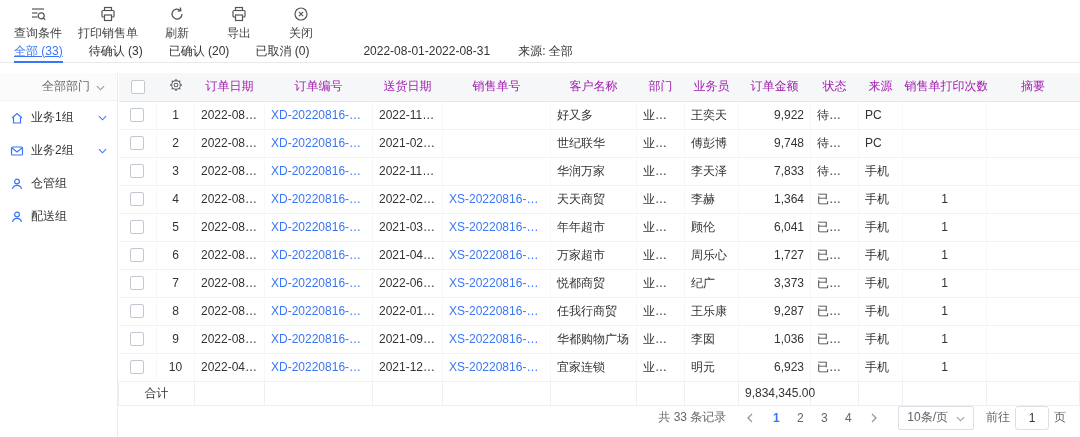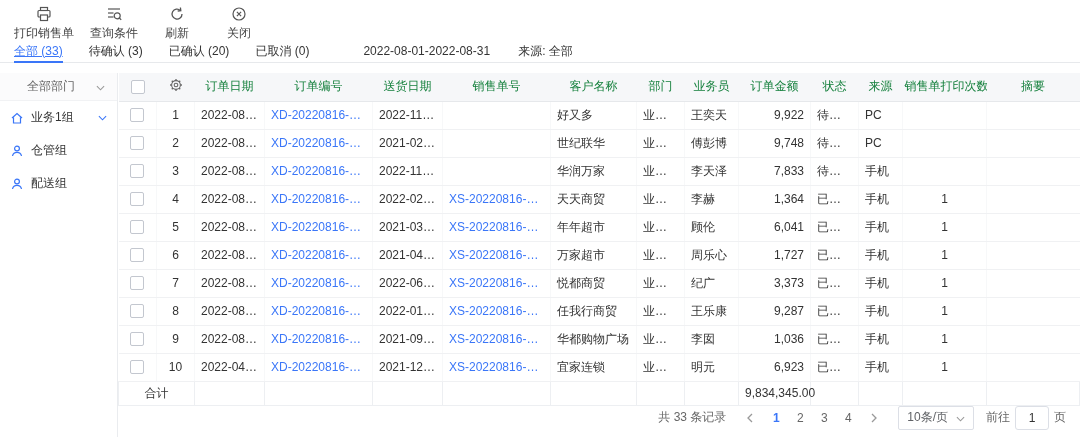--- a/index.html
+++ b/index.html
@@ -21,28 +21,28 @@
   .tabbar { height: 23px; display: flex; align-items: stretch; border-bottom: 1px solid #e7e9ec; padding: 0 14px; font-size: 12px; }
   .tab { display: flex; align-items: center; margin-right: 26px; cursor: pointer; position: relative; color: #333; white-space: nowrap; }
   .tab.active { color: var(--accent); text-decoration: underline; }
   .tab.active::after { content: ""; position: absolute; left: 0; right: 0; bottom: -1px; height: 2px; background: var(--accent); }
   .tab-meta { display: flex; align-items: center; margin-left: 28px; color: #333; white-space: nowrap; }
 
   
   .content { height: 374px; display: flex; padding-top: 10px; }
 
   .sidebar { width: 118px; flex: 0 0 118px; border-right: 1px solid #eaecef; display: flex; flex-direction: column; }
-  .dept-select { height: 28px; display: flex; align-items: center; justify-content: flex-end; gap: 21px; padding: 0 12px; color: #666; cursor: pointer; border-bottom: 1px solid #f1f2f4; background: #fbfbfc; }
+  .dept-select { height: 28px; display: flex; align-items: center; justify-content: flex-end; gap: 6px; padding: 0 12px; color: #666; cursor: pointer; border-bottom: 1px solid #f1f2f4; background: #fbfbfc; }
   .side-item { height: 33px; display: flex; align-items: center; gap: 7px; padding: 0 10px; cursor: pointer; color: #333; white-space: nowrap; }
   .side-icon { width: 14px; height: 14px; display: flex; align-items: center; color: var(--accent); flex: 0 0 14px; }
   .side-chev { margin-left: auto; color: var(--accent); display: flex; align-items: center; }
 
   .main { flex: 1; display: flex; flex-direction: column; min-width: 0; }
   table { width: 100%; border-collapse: collapse; table-layout: fixed; font-size: 12px; }
-  thead th { height: 28px; background: #f6f7f9; border-bottom: 1px solid #e6e8eb; font-weight: normal; color: #15803d; text-align: center; padding: 0 2px; white-space: nowrap; overflow: hidden; }
+  thead th { height: 28px; background: #f6f7f9; border-bottom: 1px solid #e6e8eb; font-weight: normal; color: #a21caf; text-align: center; padding: 0 2px; white-space: nowrap; overflow: hidden; }
   tbody td { height: 28px; border-bottom: 1px solid #f0f1f3; border-right: 1px solid #f7f8f9; padding: 0 6px; white-space: nowrap; overflow: hidden; text-overflow: ellipsis; }
   tbody td:last-child { border-right: none; }
   tfoot td { height: 24px; border: 1px solid #edeff2; padding: 0 6px; white-space: nowrap; }
   .c-center { text-align: center; }
   .c-right { text-align: right; }
   .link { color: var(--accent); cursor: pointer; }
   .cb { width: 14px; height: 14px; display: inline-block; border: 1px solid #c3c7cf; border-radius: 2px; background: #fff; vertical-align: middle; cursor: pointer; }
   .gear { display: inline-flex; align-items: center; cursor: pointer; }
 
   
@@ -56,47 +56,57 @@
   .goto { display: flex; align-items: center; gap: 5px; margin-left: 6px; }
   .goto-input { width: 34px; height: 24px; border: 1px solid #dcdfe6; border-radius: 3px; text-align: center; font-size: 12px; color: #333; font-family: inherit; }
 </style>
 </head>
 <body>
 
 <div class="toolbar">
   <div class="tool">
     <span class="tool-icon">
       <svg width="16" height="16" viewBox="0 0 16 16" fill="none" stroke="#555" stroke-width="1.2">
-        <rect x="4.5" y="1.5" width="7" height="3"></rect>
-          <rect x="2" y="4.5" width="12" height="6.5" rx="1"></rect>
-          <rect x="4.5" y="9" width="7" height="5.5" fill="#fff"></rect>
-      </svg>
-    </span>
-    <span class="tool-label">打印销售单</span>
-  </div>
-  <div class="tool">
-    <span class="tool-icon">
-      <svg width="16" height="16" viewBox="0 0 16 16" fill="none" stroke="#555" stroke-width="1.2">
         <line x1="2" y1="3" x2="14" y2="3"></line>
           <line x1="2" y1="7" x2="7.5" y2="7"></line>
           <line x1="2" y1="11" x2="7.5" y2="11"></line>
         <circle cx="11.2" cy="9.8" r="3"></circle>
           <line x1="13.4" y1="12" x2="15.2" y2="13.8"></line>
       </svg>
     </span>
     <span class="tool-label">查询条件</span>
   </div>
   <div class="tool">
     <span class="tool-icon">
+      <svg width="16" height="16" viewBox="0 0 16 16" fill="none" stroke="#555" stroke-width="1.2">
+        <rect x="4.5" y="1.5" width="7" height="3"></rect>
+          <rect x="2" y="4.5" width="12" height="6.5" rx="1"></rect>
+          <rect x="4.5" y="9" width="7" height="5.5" fill="#fff"></rect>
+      </svg>
+    </span>
+    <span class="tool-label">打印销售单</span>
+  </div>
+  <div class="tool">
+    <span class="tool-icon">
       <svg width="16" height="16" viewBox="0 0 16 16" fill="none" stroke="#555" stroke-width="1.3">
         <path d="M13 8A5 5 0 1 1 11.4 4.4"></path>
           <polyline points="11.4,1.5 11.8,4.6 8.7,5"></polyline>
       </svg>
     </span>
     <span class="tool-label">刷新</span>
+  </div>
+  <div class="tool">
+    <span class="tool-icon">
+      <svg width="16" height="16" viewBox="0 0 16 16" fill="none" stroke="#555" stroke-width="1.2">
+        <rect x="4.5" y="1.5" width="7" height="3"></rect>
+          <rect x="2" y="4.5" width="12" height="6.5" rx="1"></rect>
+          <rect x="4.5" y="9" width="7" height="5.5" fill="#fff"></rect>
+      </svg>
+    </span>
+    <span class="tool-label">导出</span>
   </div>
   <div class="tool">
     <span class="tool-icon">
       <svg width="16" height="16" viewBox="0 0 16 16" fill="none" stroke="#555" stroke-width="1.2">
         <circle cx="8" cy="8" r="6"></circle>
           <path d="M5.9 5.9l4.2 4.2M10.1 5.9l-4.2 4.2"></path>
       </svg>
     </span>
     <span class="tool-label">关闭</span>
   </div>
@@ -123,20 +133,34 @@
       </span>
     </div>
     <div class="side-item">
       <span class="side-icon">
         <svg width="14" height="14" viewBox="0 0 14 14" fill="none" stroke="currentColor" stroke-width="1.2">
             <path d="M2 7l5-4.5L12 7"></path>
             <path d="M3.5 6.2V12h7V6.2"></path>
           </svg>
       </span>
       <span class="side-label">业务1组</span>
+      <span class="side-chev">
+        <svg width="9" height="6" viewBox="0 0 10 6" fill="none" stroke="currentColor" stroke-width="1.2">
+            <path d="M1 1l4 4 4-4"></path>
+          </svg>
+      </span>
+    </div>
+    <div class="side-item">
+      <span class="side-icon">
+        <svg width="14" height="14" viewBox="0 0 14 14" fill="none" stroke="currentColor" stroke-width="1.2">
+            <rect x="1.5" y="3" width="11" height="8" rx="1"></rect>
+            <path d="M2 4l5 4 5-4"></path>
+          </svg>
+      </span>
+      <span class="side-label">业务2组</span>
       <span class="side-chev">
         <svg width="9" height="6" viewBox="0 0 10 6" fill="none" stroke="currentColor" stroke-width="1.2">
             <path d="M1 1l4 4 4-4"></path>
           </svg>
       </span>
     </div>
     <div class="side-item">
       <span class="side-icon">
         <svg width="14" height="14" viewBox="0 0 14 14" fill="none" stroke="currentColor" stroke-width="1.2">
             <circle cx="7" cy="4.5" r="2.4"></circle>

